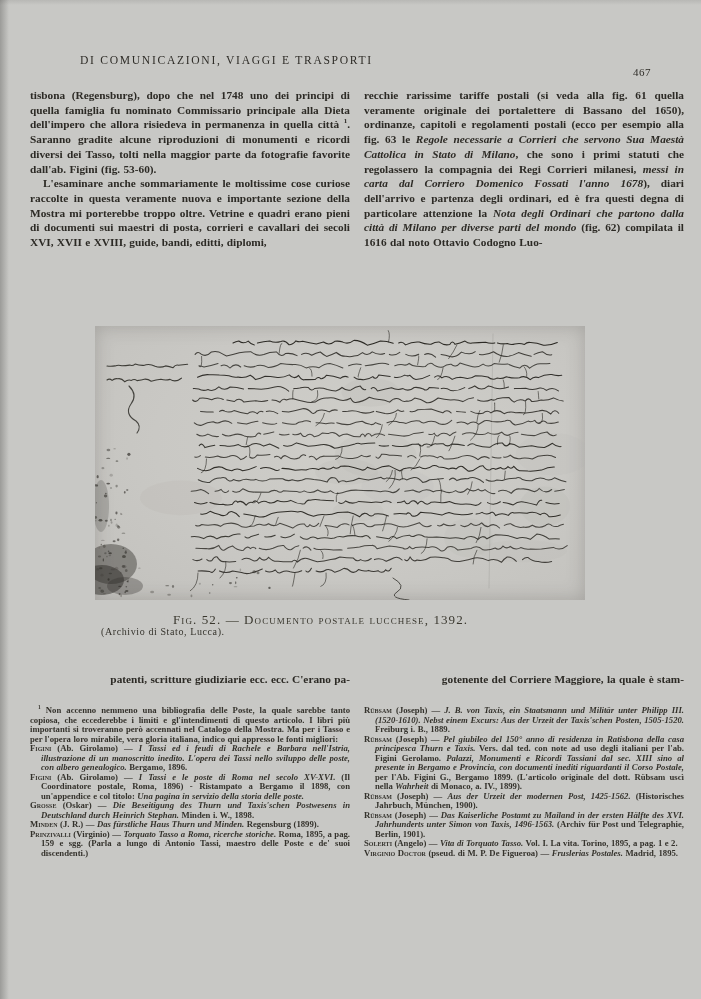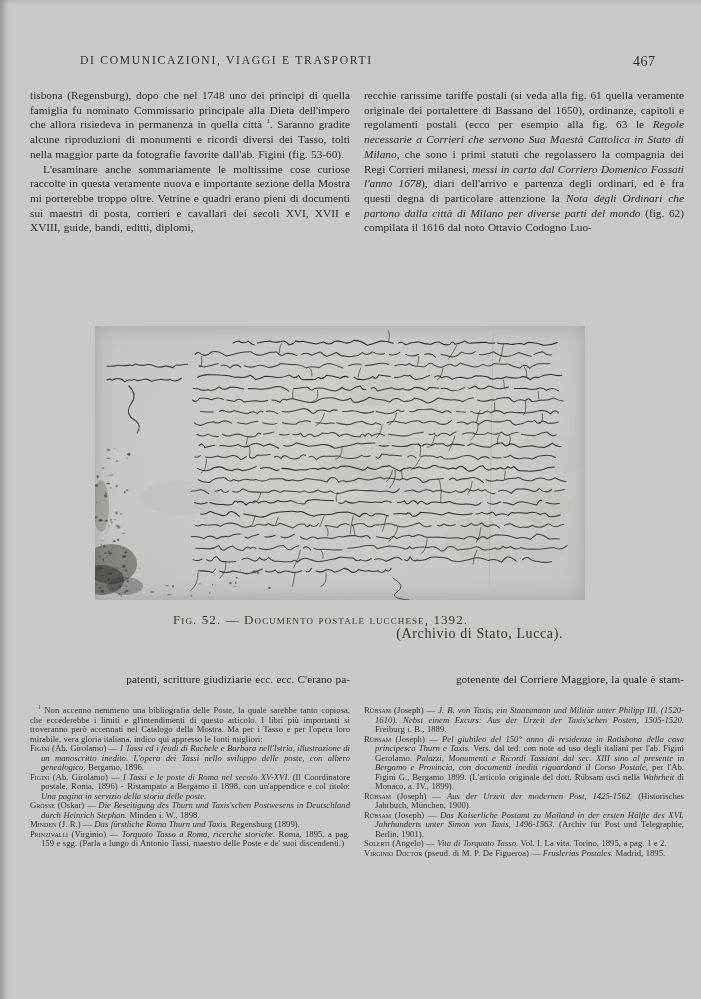--- a/index.html
+++ b/index.html
@@ -9,38 +9,38 @@
     font-family:"Liberation Serif","DejaVu Serif",serif;
     color:#2c2a25;
   }
   #edge-left{position:absolute;left:0;top:0;bottom:0;width:9px;
     background:linear-gradient(to right,rgba(40,40,38,.28),rgba(40,40,38,0));}
   #edge-top{position:absolute;left:0;top:0;right:0;height:5px;
     background:linear-gradient(to bottom,rgba(40,40,38,.10),rgba(40,40,38,0));}
 
   .running-title{position:absolute;top:54px;left:80px;width:460px;text-align:left;
     font-size:11.6px;letter-spacing:1.7px;color:#2f2d28;white-space:nowrap;}
-  .page-number{position:absolute;top:54px;left:633px;font-size:14px;letter-spacing:.5px;color:#2f2d28;}
-
-  .cols{position:absolute;left:30px;width:654px;display:flex;gap:14px;}
+  .page-number{position:absolute;top:66px;left:633px;font-size:11px;letter-spacing:.5px;color:#2f2d28;}
+
+  .cols{position:absolute;left:30px;width:654px;display:flex;gap:14px;font-weight:bold;}
   .col{width:322px;}
   .cols-top{top:88px;}
   .body-text{font-size:11.3px;line-height:14.7px;text-align:justify;word-spacing:.5px;}
   .body-text p{margin:0;}
   .indented{text-indent:13px;}
 
   .figure{position:absolute;left:95px;top:326px;width:490px;height:274px;
     background:radial-gradient(ellipse at 55% 42%,#cfcec9 0%,#c9c8c4 55%,#c2c1bd 100%);
     box-shadow:inset 0 0 18px rgba(70,68,62,.25);}
   .figure svg{display:block;}
 
   .fig-caption{position:absolute;top:612px;left:173px;
     font-size:13px;letter-spacing:1.1px;font-variant:small-caps;color:#3a382f;white-space:nowrap;}
-  .fig-credit{position:absolute;top:626px;left:111px;width:452px;text-align:right;
-    font-size:14px;letter-spacing:.6px;color:#35332c;}
+  .fig-credit{position:absolute;top:626px;left:101px;width:452px;text-align:left;
+    font-size:10px;letter-spacing:.6px;color:#35332c;}
 
   .cols-mid{top:672px;text-align:right;}
   .cols-mid .col{font-size:11.3px;line-height:14.7px;word-spacing:.5px;}
 
   .cols-bottom{top:706px;}
   .small-text{font-size:8.7px;line-height:9.5px;text-align:justify;word-spacing:.3px;color:#34322c;}
   .small-text p{margin:0;}
   .fn-intro{text-indent:8px;}
   .bib-entry{padding-left:11px;text-indent:-11px;}
 
@@ -269,21 +269,21 @@
     <div class="col"><span>gotenente del Corriere Maggiore, la quale è stam-</span></div>
   </div>
 
   <div class="cols cols-bottom">
     <div class="col small-text">
       <p class="fn-intro"><span class="sup">1</span><span> Non accenno nemmeno una bibliografia delle Poste, la quale sarebbe tanto copiosa, che eccederebbe i limiti e gl'intendimenti di questo articolo. I libri più importanti si troveranno però accennati nel Catalogo della Mostra. Ma per i Tasso e per l'opera loro mirabile, vera gloria italiana, indico qui appresso le fonti migliori:</span></p>
       <div>
           <p class="bib-entry"><span class="sc">Figini</span><span> (Ab. Girolamo) — </span><span class="i">I Tassi ed i feudi di Rachele e Barbara nell'Istria, illustrazione di un manoscritto inedito. L'opera dei Tassi nello sviluppo delle poste, con albero genealogico.</span><span> Bergamo, 1896.</span></p>
           <p class="bib-entry"><span class="sc">Figini</span><span> (Ab. Girolamo) — </span><span class="i">I Tassi e le poste di Roma nel secolo XV-XVI</span><span>. (Il Coordinatore postale, Roma, 1896) - Ristampato a Bergamo il 1898, con un'appendice e col titolo: </span><span class="i">Una pagina in servizio della storia delle poste.</span></p>
           <p class="bib-entry"><span class="sc">Grosse</span><span> (Oskar) — </span><span class="i">Die Beseitigung des Thurn und Taxis'schen Postwesens in Deutschland durch Heinrich Stephan.</span><span> Minden i. W., 1898.</span></p>
-          <p class="bib-entry"><span class="sc">Minden</span><span> (J. R.) — </span><span class="i">Das fürstliche Roma Thurn und Taxis.</span><span> Regensburg (1899).</span></p>
+          <p class="bib-entry"><span class="sc">Minden</span><span> (J. R.) — </span><span class="i">Das fürstliche Haus Thurn und Minden.</span><span> Regensburg (1899).</span></p>
           <p class="bib-entry"><span class="sc">Prinzivalli</span><span> (Virginio) — </span><span class="i">Torquato Tasso a Roma, ricerche storiche.</span><span> Roma, 1895, a pag. 159 e sgg. (Parla a lungo di Antonio Tassi, maestro delle Poste e de' suoi discendenti.)</span></p>
         </div>
     </div>
     <div class="col small-text">
         <p class="bib-entry"><span class="sc">Rübsam</span><span> (Joseph) — </span><span class="i">J. B. von Taxis, ein Staatsmann und Militär unter Philipp III. (1520-1610). Nebst einem Excurs: Aus der Urzeit der Taxis'schen Posten, 1505-1520.</span><span> Freiburg i. B., 1889.</span></p>
         <p class="bib-entry"><span class="sc">Rübsam</span><span> (Joseph) — </span><span class="i">Pel giubileo del 150° anno di residenza in Ratisbona della casa principesca Thurn e Taxis.</span><span> Vers. dal ted. con note ad uso degli italiani per l'ab. Figini Gerolamo. </span><span class="i">Palazzi, Monumenti e Ricordi Tassiani dal sec. XIII sino al presente in Bergamo e Provincia, con documenti inediti riguardanti il Corso Postale,</span><span> per l'Ab. Figini G., Bergamo 1899. (L'articolo originale del dott. Rübsam uscì nella </span><span class="i">Wahrheit</span><span> di Monaco, a. IV., 1899).</span></p>
         <p class="bib-entry"><span class="sc">Rübsam</span><span> (Joseph) — </span><span class="i">Aus der Urzeit der modernen Post, 1425-1562.</span><span> (Historisches Jahrbuch, München, 1900).</span></p>
         <p class="bib-entry"><span class="sc">Rübsam</span><span> (Joseph) — </span><span class="i">Das Kaiserliche Postamt zu Mailand in der ersten Hälfte des XVI. Jahrhunderts unter Simon von Taxis, 1496-1563.</span><span> (Archiv für Post und Telegraphie, Berlin, 1901).</span></p>
         <p class="bib-entry"><span class="sc">Solerti</span><span> (Angelo) — </span><span class="i">Vita di Torquato Tasso.</span><span> Vol. I. La vita. Torino, 1895, a pag. 1 e 2.</span></p>
         <p class="bib-entry"><span class="sc">Virginio Doctor</span><span> (pseud. di M. P. De Figueroa) — </span><span class="i">Fruslerias Postales.</span><span> Madrid, 1895.</span></p>

